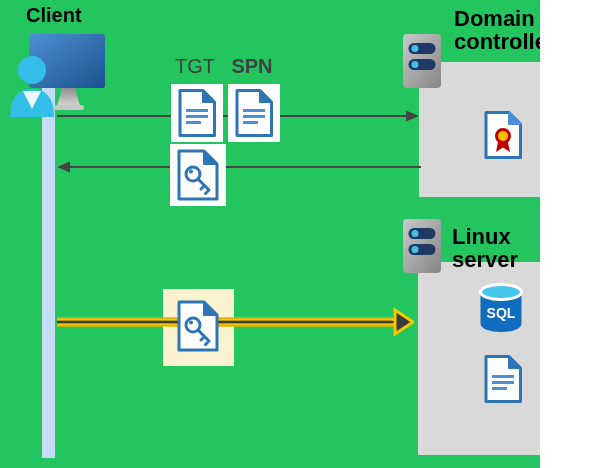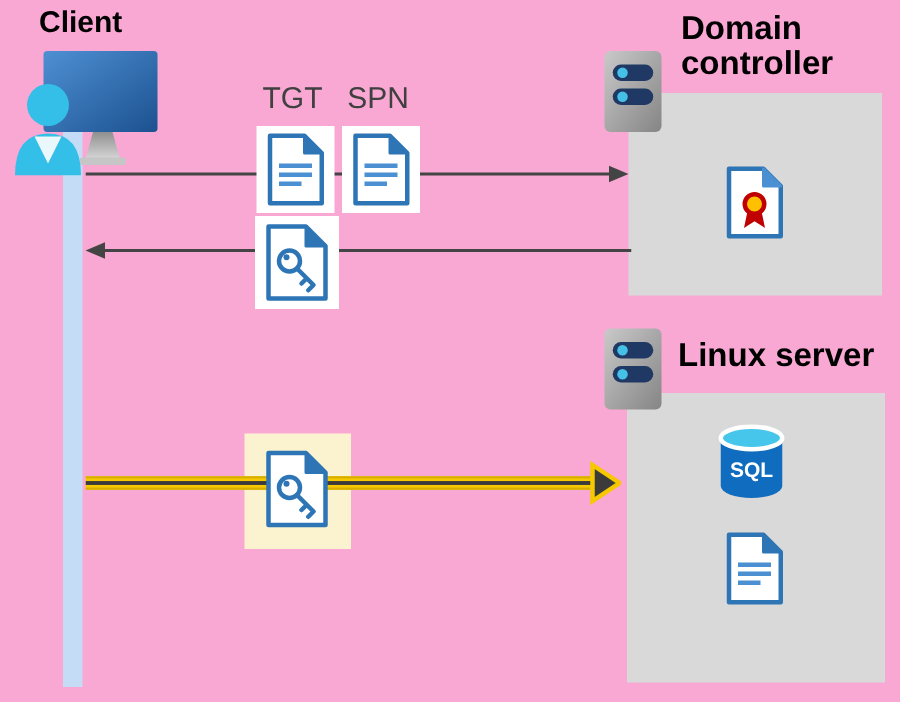--- a/index.html
+++ b/index.html
@@ -1,17 +1,17 @@
 <!DOCTYPE html>
 <html style="--doc-blue: #2E75B6; --doc-line-blue: #4A90D2; --gray-box: #D9D9D9; --server-navy: #1F3864; --dot-cyan: #45C1E8; --person-cyan: #33BFE7; --timeline: #C5DCF6; --arrow-gray: #444444; --gold: #F5C800; --gold-edge: #D8AE00; --arrow-dark-core: #3B3B3B; --highlight: #FBF3CF; --cert-red: #C00000; --cert-gold: #FFC000; --sql-blue: #0F6CBE; --sql-cyan: #45C6EA;"><head>
 <meta charset="utf-8">
 <style>
   html,body{margin:0;padding:0;background:#fff;}
   #canvas{
-    position:relative;width:600px;height:468px;background:#f9a8d4;overflow:hidden;
+    position:relative;width:540px;height:468px;background:#22c55e;overflow:hidden;
     font-family:"Liberation Sans", sans-serif;
   }
   .abs{position:absolute;}
   .heading{font-weight:bold;font-size:22px;line-height:23px;color:#000;}
   .small-label{font-size:20px;line-height:20px;color:#404040;text-align:center;}
   .gray-box{background:var(--gray-box);}
   .timeline{background:var(--timeline);}
   .highlight{background:var(--highlight);}
   .doc-holder{background:#fff;padding:4px 6px;line-height:0;}
   .icon-holder{line-height:0;}
@@ -76,21 +76,21 @@
       <rect x="24" y="2" width="76" height="54" rx="2.5" fill="url(#mongrad)"></rect>
       <polygon points="57,56 70,56 75,74 52,74" fill="url(#standgrad)"></polygon>
       <rect x="48" y="73" width="31" height="5" rx="2" fill="#C6C6C6"></rect>
       <circle cx="27" cy="38" r="14" style="fill:var(--person-cyan)"></circle>
       <path d="M5 85 Q5 57 27 57 Q49 57 49 85 Z" style="fill:var(--person-cyan)"></path>
       <polygon points="18,59 36,59 27,77" fill="#EAF7FC"></polygon>
     </svg>
   </div>
 
   <div class="abs small-label" style="left:169px;top:56px;width:52px;">TGT</div>
-  <div class="abs small-label" style="left:226px;top:56px;width:52px;">SPN</div>
+  <div class="abs small-label" style="left:226px;top:56px;width:52px;font-weight:bold;">SPN</div>
 
   <div class="abs doc-holder" style="left:171px;top:84px;">
     <svg width="40" height="50" viewBox="0 0 40 50">
       <path d="M3 2.5 H26 L37.5 14 V47.5 H3 Z" fill="#fff" style="stroke:var(--doc-blue);stroke-width:3" stroke-linejoin="round"></path>
       <polygon points="26,2.5 37.5,14 26,14" style="fill:var(--doc-blue);stroke:var(--doc-blue);stroke-width:2" stroke-linejoin="round"></polygon>
       <rect x="9" y="21" width="22" height="3" style="fill:var(--doc-line-blue)"></rect>
       <rect x="9" y="27" width="22" height="3" style="fill:var(--doc-line-blue)"></rect>
       <rect x="9" y="33" width="15" height="3" style="fill:var(--doc-line-blue)"></rect>
     </svg>
   </div>

